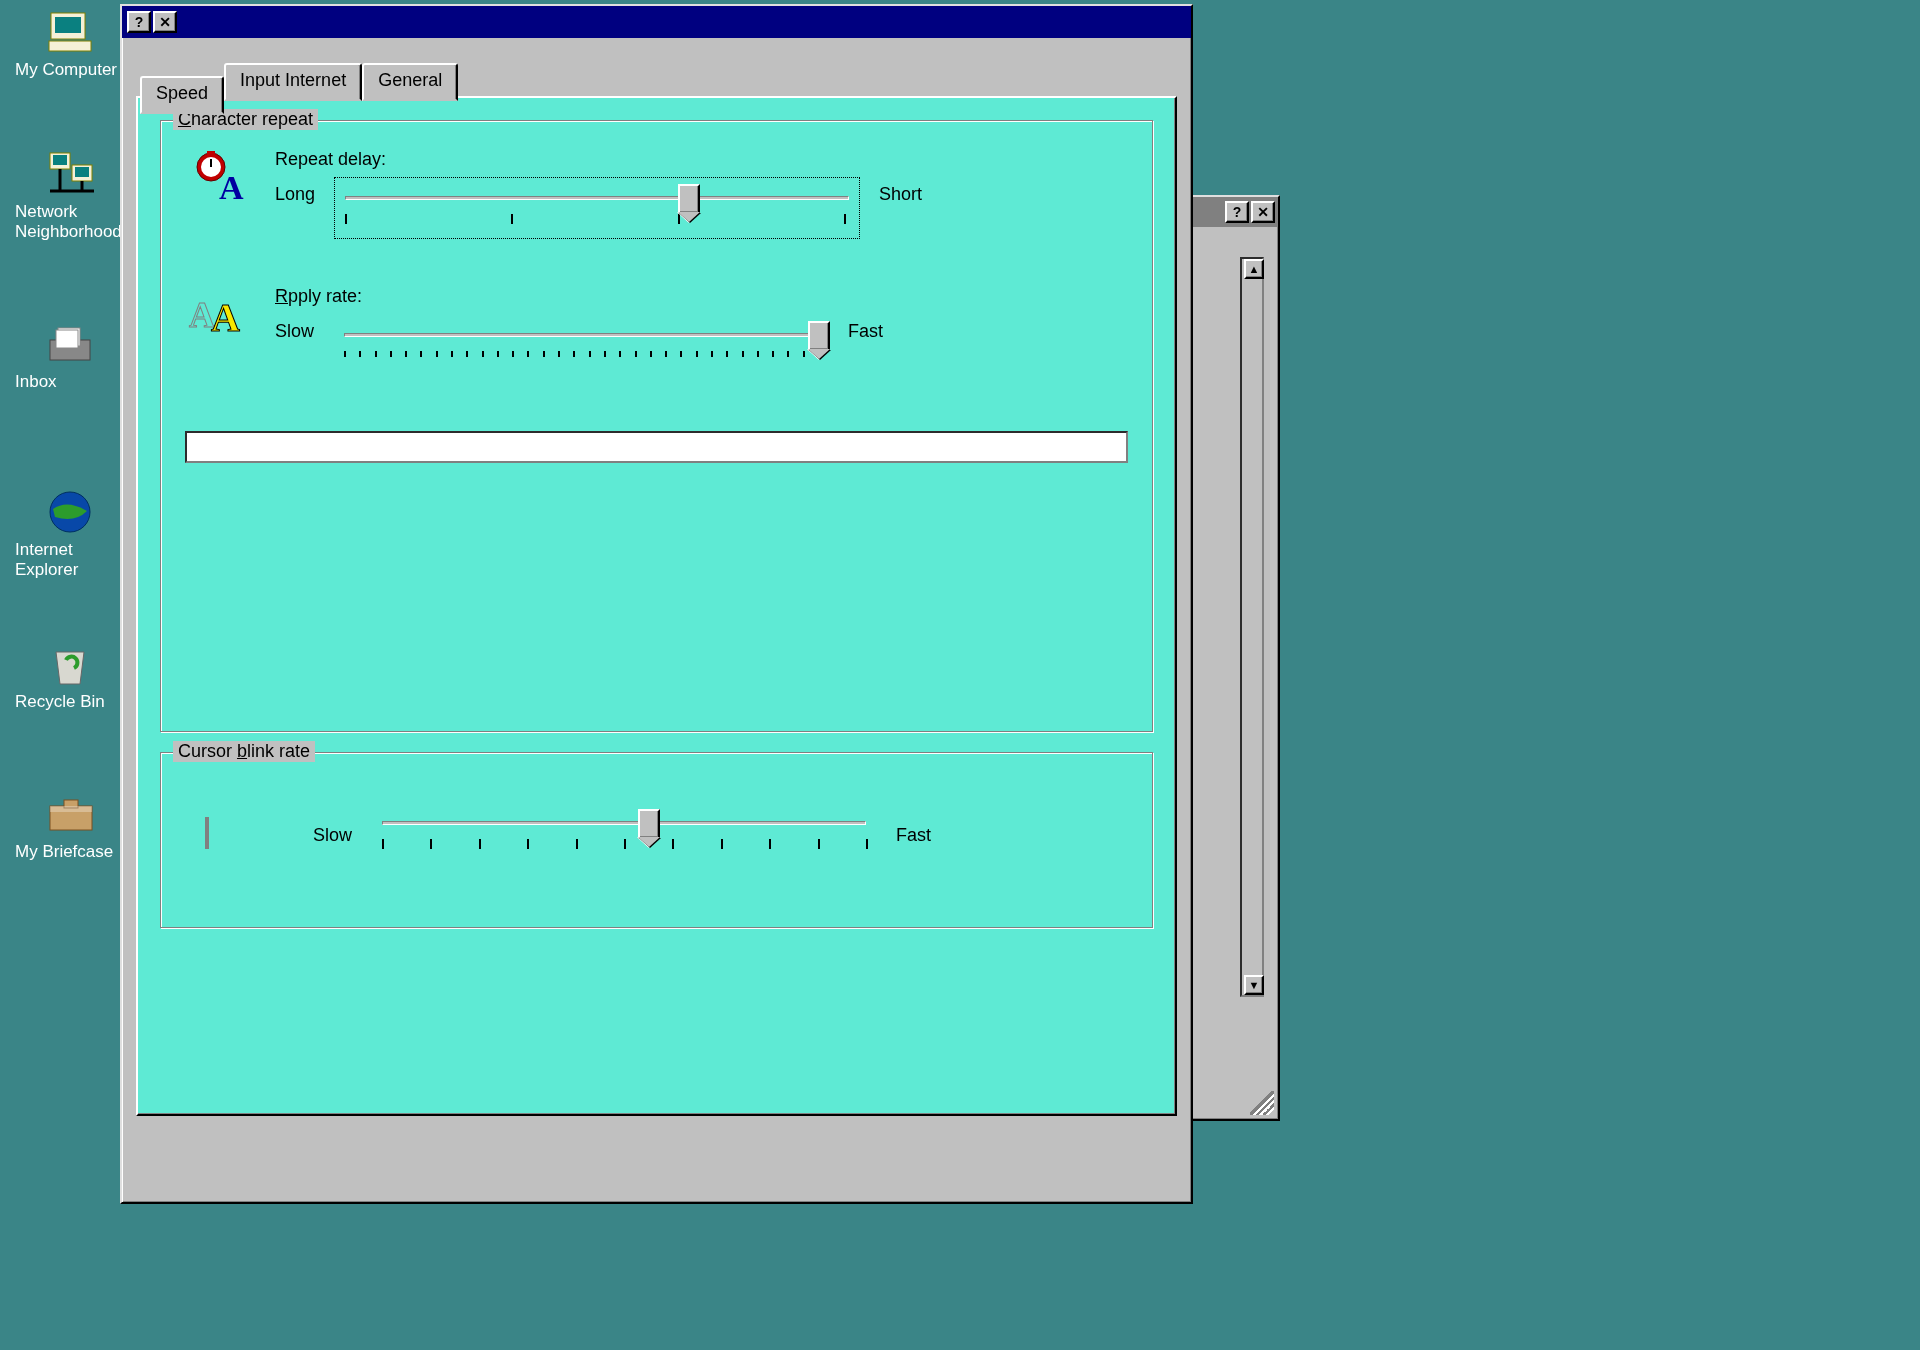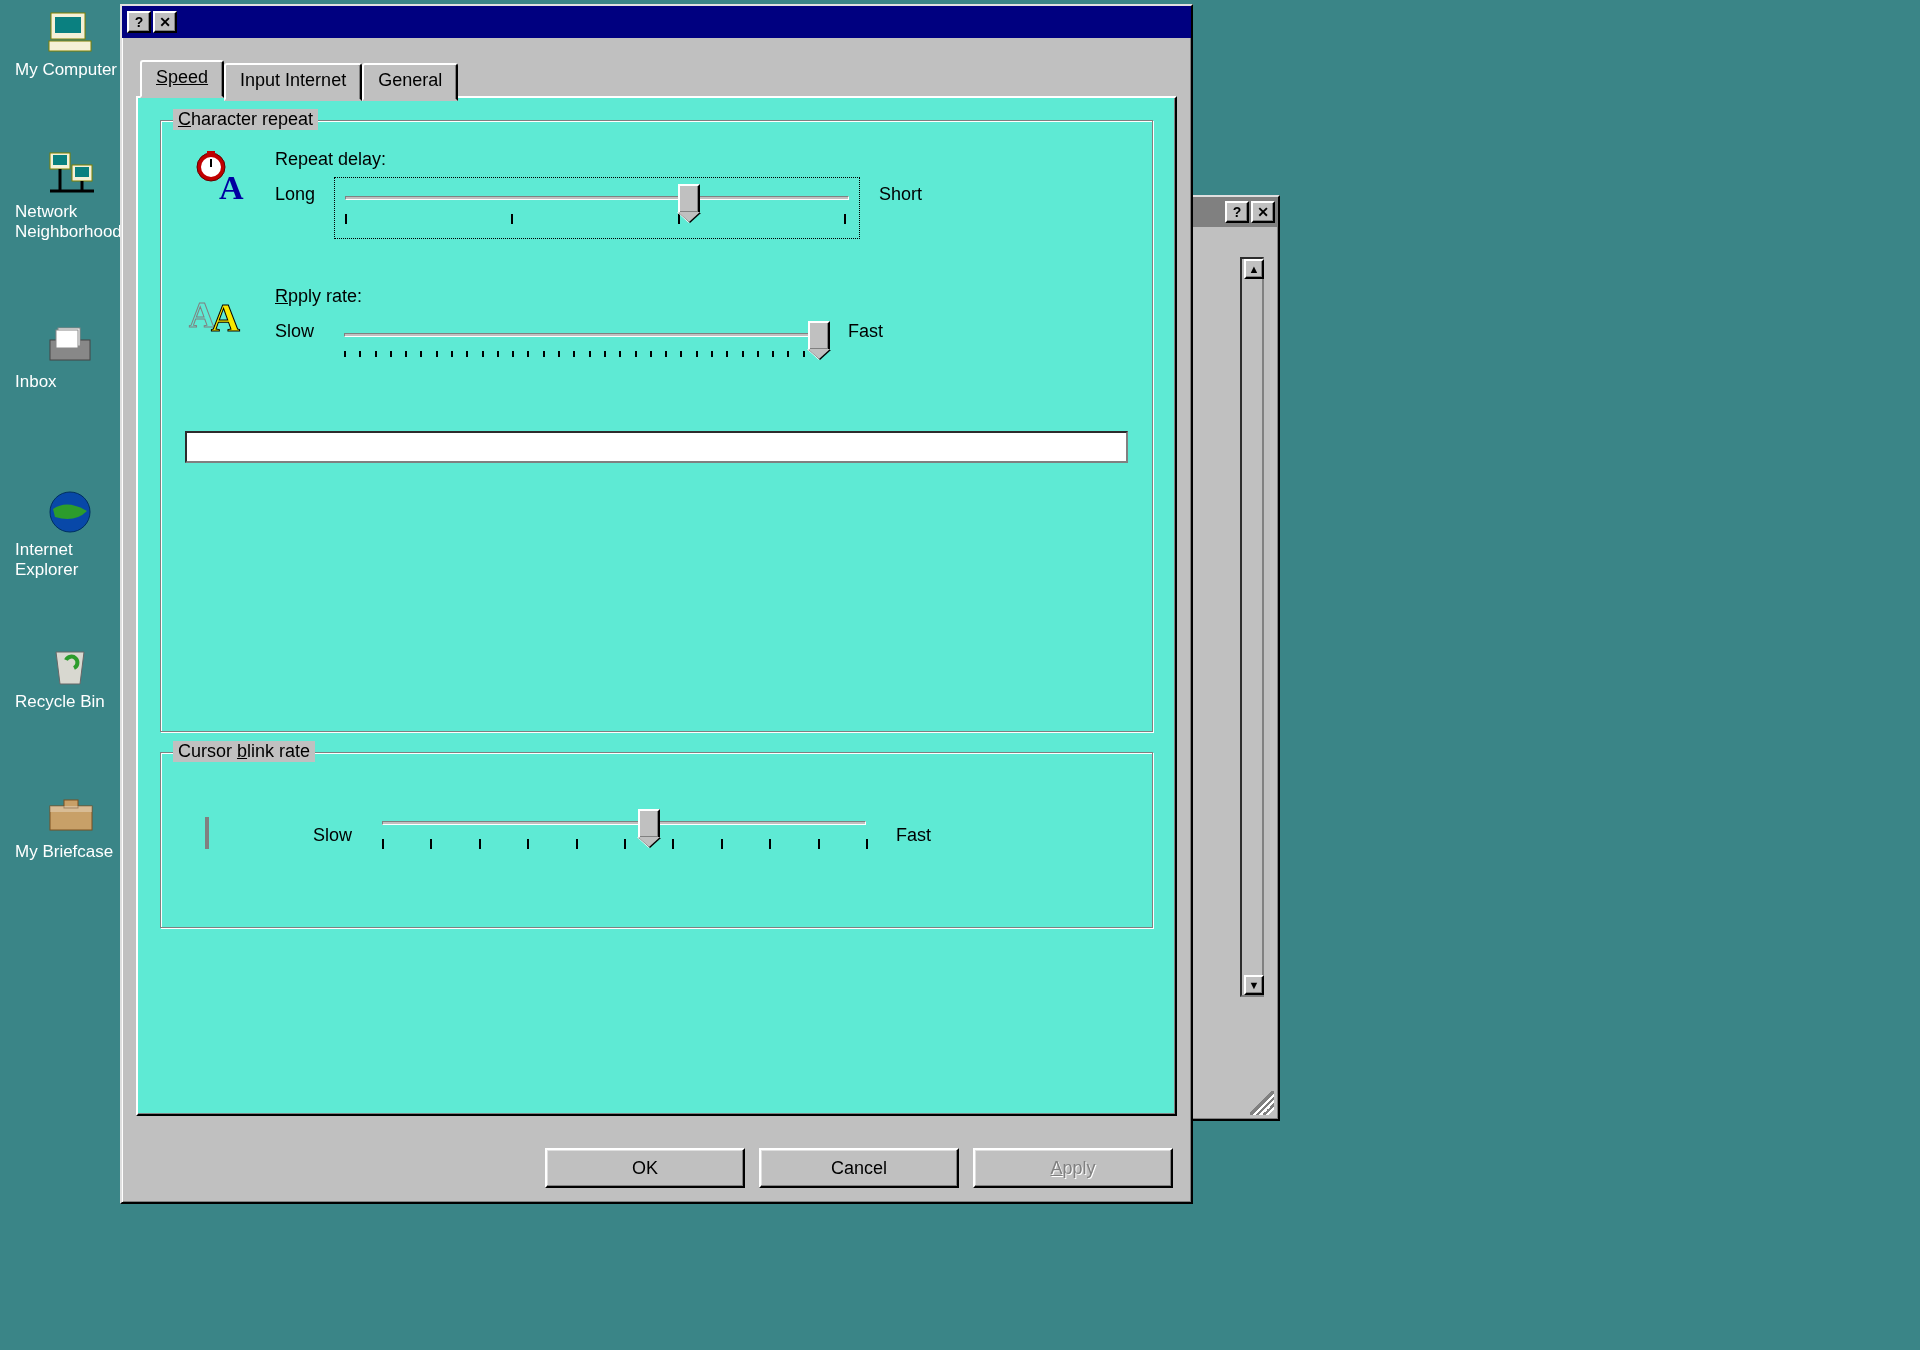--- a/index.html
+++ b/index.html
@@ -111,25 +111,24 @@
   border-color: #fff #000 transparent #fff;
   box-shadow: inset -1px 0 0 #808080;
   border-top-left-radius: 3px;
   border-top-right-radius: 3px;
   position:relative;
   margin-right: 0px;
   top: 3px;
   font-size:18px;
 }
 .tab.active {
-  top: 0;
+  top: 16px;
   padding-bottom: 8px;
   z-index:3;
   border-bottom-color: #C0C0C0;
-  text-decoration: underline;
 }
 .tab-panel {
   border: 2px solid;
   border-color: #fff #000 #000 #fff;
   box-shadow: inset -1px -1px 0 #808080;
   background:#5eead4;
   padding: 22px;
   height: 1020px;
   position:relative;
 }
@@ -462,18 +461,13 @@
               </div>
             <div class="thumb" style="left:calc(55% - 11px);"></div>
           </div>
           <span class="slabel">Fast</span>
         </div>
       </div>
 
     </div>
   </div>
 
-  <div class="btnrow">
-    <button class="btn">OK</button>
-    <button class="btn">Cancel</button>
-    <button class="btn disabled"><span class="under">A</span>pply</button>
-  </div>
 </div>
 
 </body></html>

